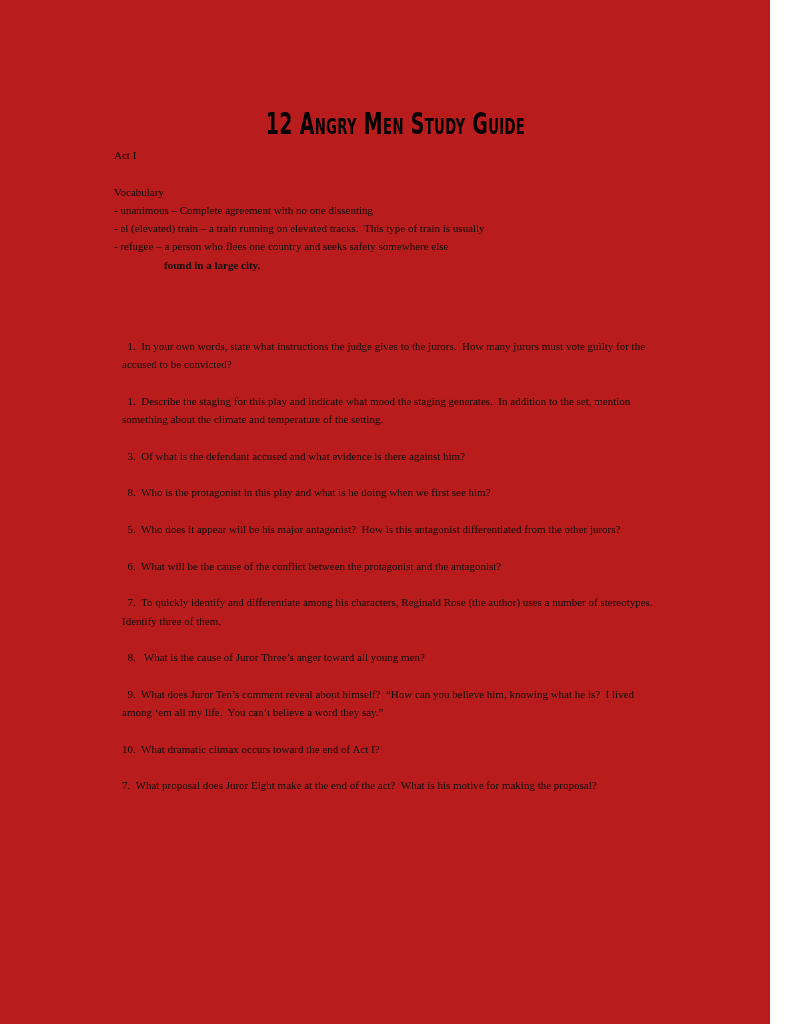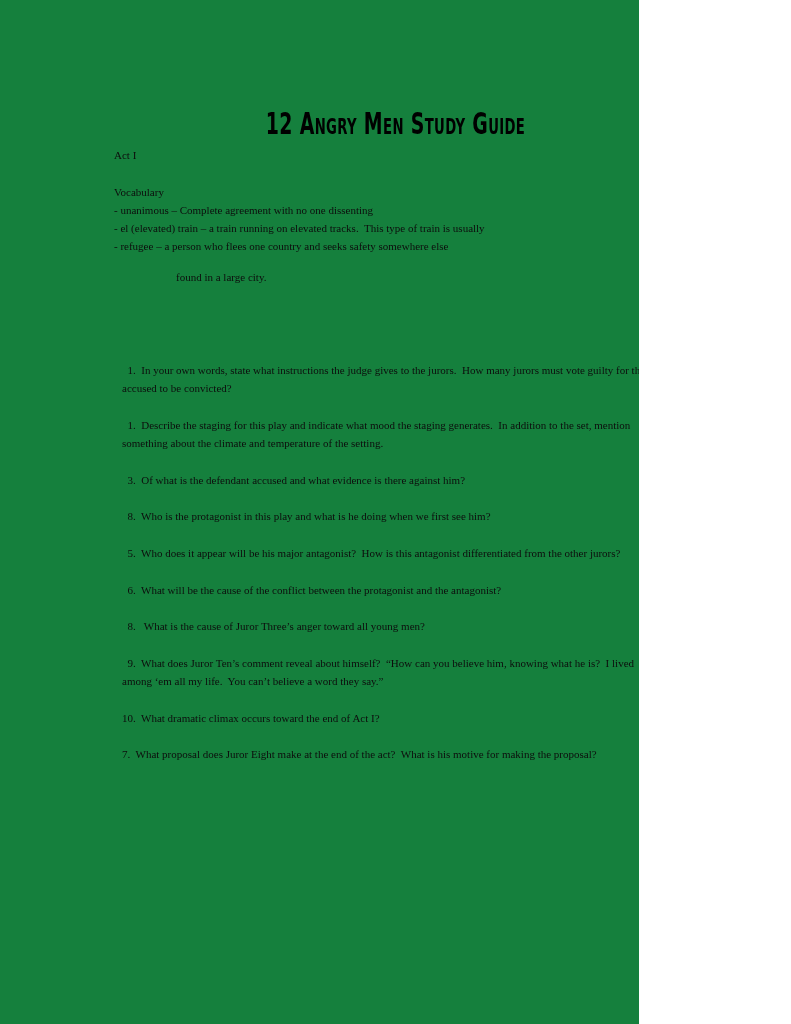--- a/index.html
+++ b/index.html
@@ -3,23 +3,23 @@
 <meta charset="utf-8">
 <style>
   html, body {
     margin: 0;
     padding: 0;
     background: #ffffff;
   }
 
   .page {
     position: relative;
-    width: 639px;
+    width: 770px;
     height: 1024px;
-    background: #15803d;
+    background: #b91c1c;
     overflow: hidden;
     box-sizing: border-box;
   }
 
   
   .doc-title {
     position: absolute;
     top: 89px;
     left: 0;
     width: 791px;
@@ -51,23 +51,24 @@
   .para {
     margin: 0;
     white-space: pre-wrap;
   }
 
   .spacer-sm { height: 18.3px; }
   .spacer-lg { height: 55px; }
 
   .vocab-line { margin: 0; white-space: pre-wrap; }
   .vocab-cont {
-    margin: 12px;
+    margin: 0;
     padding-left: 50px;
     white-space: pre-wrap;
+    font-weight: bold;
   }
 
   
   .q {
     margin: 8px;
     white-space: pre-wrap;
   }
   .q + .q { margin-top: 18.3px; }
 </style>
 </head>
@@ -94,20 +95,21 @@
     <p class="vocab-cont">found in a large city.</p>
 
     <div class="spacer-lg"></div>
 
     <p class="q">  1.  In your own words, state what instructions the judge gives to the jurors.  How many jurors must vote guilty for the accused to be convicted?</p>
     <p class="q">  1.  Describe the staging for this play and indicate what mood the staging generates.  In addition to the set, mention something about the climate and temperature of the setting.</p>
     <p class="q">  3.  Of what is the defendant accused and what evidence is there against him?</p>
     <p class="q">  8.  Who is the protagonist in this play and what is he doing when we first see him?</p>
     <p class="q">  5.  Who does it appear will be his major antagonist?  How is this antagonist differentiated from the other jurors?</p>
     <p class="q">  6.  What will be the cause of the conflict between the protagonist and the antagonist?</p>
+    <p class="q">  7.  To quickly identify and differentiate among his characters, Reginald Rose (the author) uses a number of stereotypes.  Identify three of them.</p>
     <p class="q">  8.   What is the cause of Juror Three’s anger toward all young men?</p>
     <p class="q">  9.  What does Juror Ten’s comment reveal about himself?  “How can you believe him, knowing what he is?  I lived among ‘em all my life.  You can’t believe a word they say.”</p>
     <p class="q">10.  What dramatic climax occurs toward the end of Act I?</p>
     <p class="q">7.  What proposal does Juror Eight make at the end of the act?  What is his motive for making the proposal?</p>
 
   </div>
 
 </div>
 
 </body></html>

